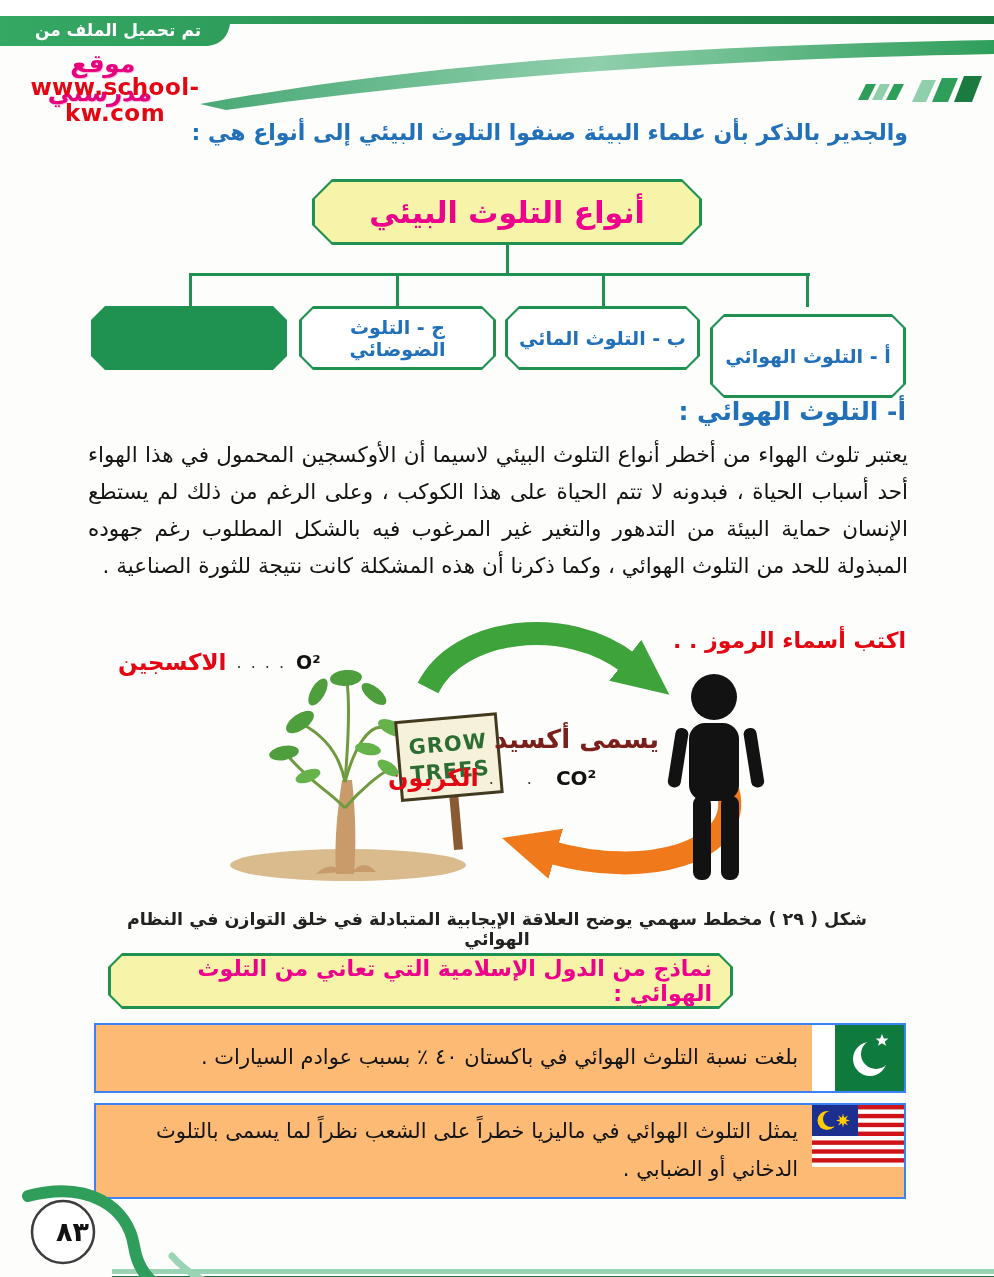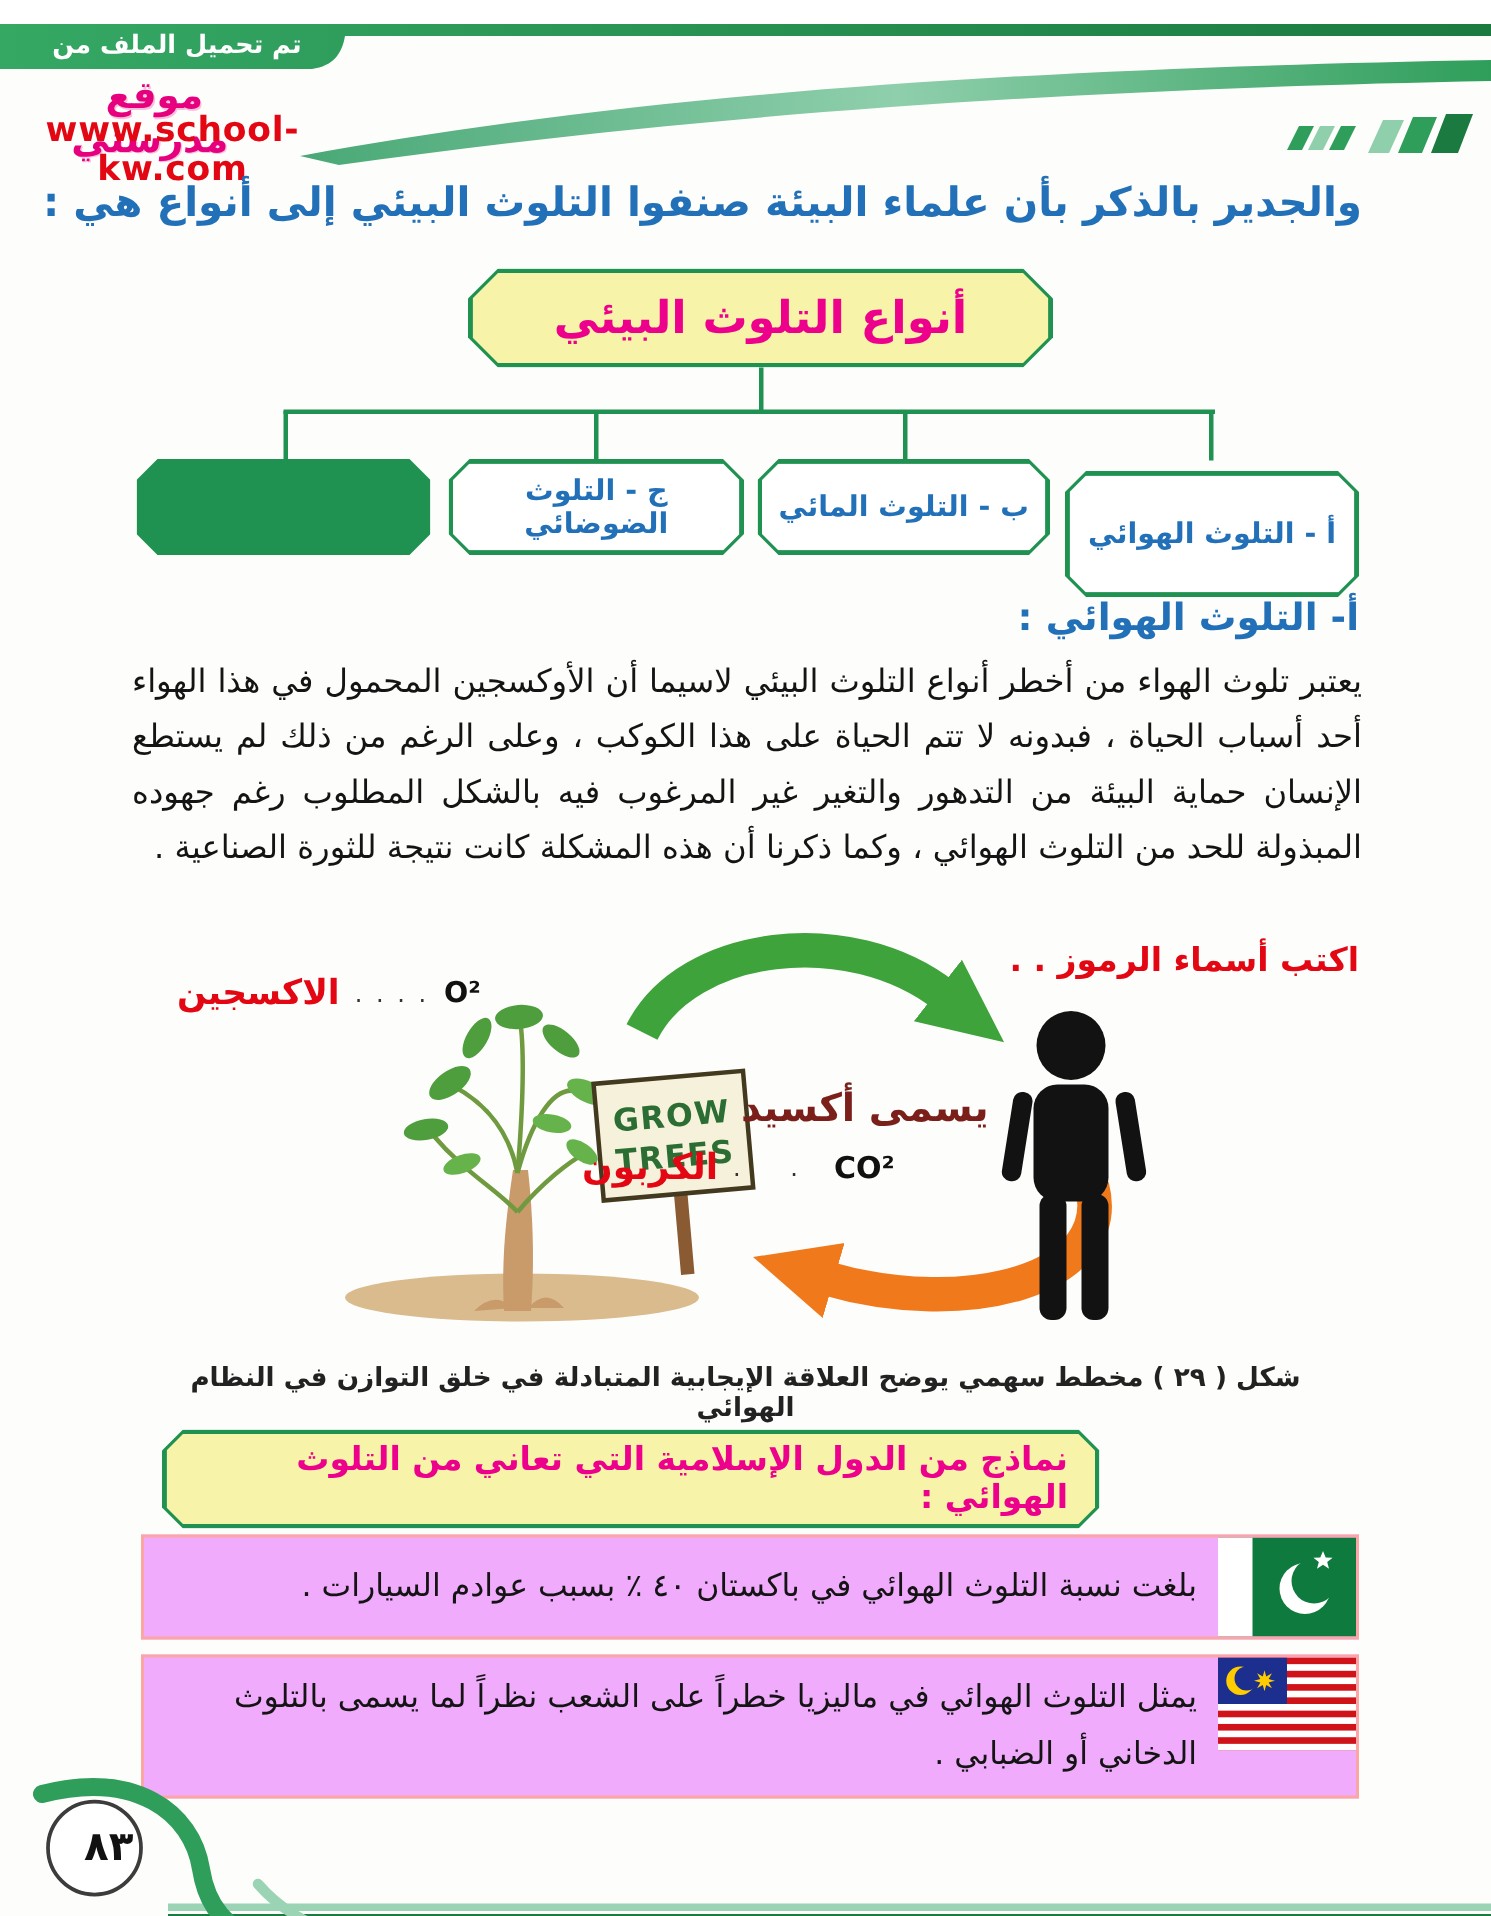--- a/index.html
+++ b/index.html
@@ -14,21 +14,21 @@
   
   .hdr-banner { position:absolute; left:16px; top:4px; width:204px; text-align:center;
     color:#ffffff; font-weight:bold; font-size:17px; }
   .hdr-site { position:absolute; left:22px; top:33px; width:160px; text-align:center;
     color:#e6007e; font-weight:bold; font-size:25px; transform:skewX(-6deg);
     text-shadow:1px 1px 0 #f9c0de; }
   .hdr-url { position:absolute; left:0px; top:58px; width:230px; text-align:center;
     color:#e30613; font-weight:bold; font-size:23px; letter-spacing:.5px; }
 
   .intro { position:absolute; right:86px; top:104px; white-space:nowrap;
-    color:#2170b8; font-weight:bold; font-size:27px; }
+    color:#2170b8; font-weight:bold; font-size:22px; }
 
   
   .oct { position:absolute; --c:14px; --bw:3px; --ci:calc(var(--c) - var(--bw)); }
   .oct-border { position:absolute; inset:0; background:#1f9150;
     clip-path:polygon(var(--c) 0, calc(100% - var(--c)) 0, 100% var(--c),
       100% calc(100% - var(--c)), calc(100% - var(--c)) 100%, var(--c) 100%,
       0 calc(100% - var(--c)), 0 var(--c)); }
   .oct-fill { position:absolute; inset:var(--bw); background:#ffffff;
     clip-path:polygon(var(--ci) 0, calc(100% - var(--ci)) 0, 100% var(--ci),
       100% calc(100% - var(--ci)), calc(100% - var(--ci)) 100%, var(--ci) 100%,
@@ -52,21 +52,21 @@
   .sym-row { position:absolute; display:flex; align-items:center; gap:10px; }
   .answer-red { color:#e30613; font-weight:bold; font-size:23px; }
   .sym-dots { color:#333; font-size:16px; letter-spacing:2px; }
   .sym-chem { color:#111; font-weight:bold; font-size:19px; }
   .co2-title { position:absolute; left:494px; top:708px; color:#7a1f1a;
     font-weight:bold; font-size:26px; }
 
   .caption { position:absolute; left:97px; top:893px; width:800px; text-align:center;
     direction:rtl; font-size:17.5px; font-weight:600; color:#222; }
 
-  .flag-box { position:absolute; width:812px; background:#f0abfc; border:2px solid #fca5a5; }
+  .flag-box { position:absolute; width:812px; background:#fdba74; border:2px solid #3b82f6; }
   .flag-svg { position:absolute; right:0; top:0; display:block; }
   .flag-text { position:absolute; right:106px; direction:rtl; text-align:right;
     font-size:21px; color:#141414; line-height:1.8; }
 
   .page-number-badge { position:absolute; left:37px; top:1200px; width:52px;
     text-align:right; font-size:27px; font-weight:bold; color:#111; }
 </style>
 </head>
 <body>
 
@@ -206,21 +206,21 @@
   </div>
   <div class="co2-title" dir="rtl">يسمى أكسيد</div>
   <div class="sym-row" style="left:388px;top:748px">
     <span class="answer-red" style="font-size:24px" dir="rtl">الكربون</span>
     <span class="sym-dots" style="letter-spacing:14px">. .</span>
     <span class="sym-chem" style="font-size:20px">CO²</span>
   </div>
 
   <div class="caption">شكل ( ٢٩ ) مخطط سهمي يوضح العلاقة الإيجابية المتبادلة في خلق التوازن في النظام الهوائي</div>
 
-  <div class="oct" style="left:108px;top:937px;width:625px;height:66px">
+  <div class="oct" style="left:108px;top:937px;width:625px;height:56px">
     <div class="oct-border"></div>
     <div class="oct-fill yellow">
       <span class="banner-label" dir="rtl">نماذج من الدول الإسلامية التي تعاني من التلوث الهوائي :</span>
     </div>
   </div>
 
   <div class="flag-box" style="left:94px;top:1007px;height:70px">
     <svg class="flag-svg" width="92" height="66" viewBox="0 0 92 66">
       <rect width="92" height="66" fill="#0f7a3d"></rect>
       <rect width="23" height="66" fill="#ffffff"></rect>

